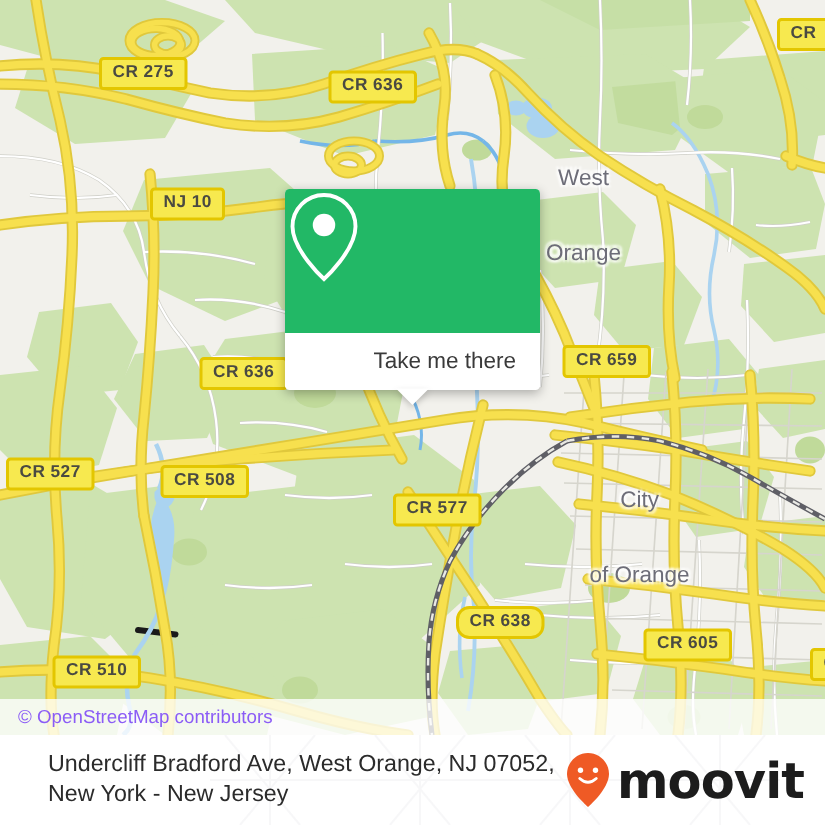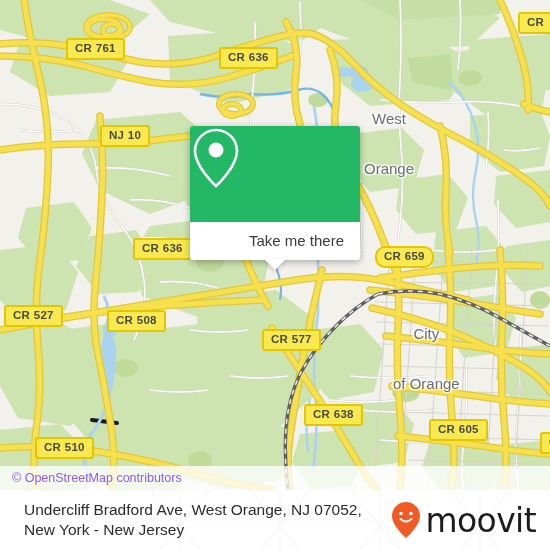--- a/index.html
+++ b/index.html
@@ -121,35 +121,37 @@
   }
   .footer-wm { position: absolute; left: 0; top: 0; opacity: .5; }
   .footer-text {
     position: relative;
     padding-left: 24px;
     color: #2b2b2b;
     font-size: 15.5px;
     line-height: 1.32;
     max-width: 390px;
     font-family: "Liberation Sans", sans-serif;
+    margin-left: 8px;
   }
   .brand {
     position: absolute;
     right: 14px; top: 50%;
     transform: translateY(-50%);
     display: flex;
     align-items: center;
     gap: 4px;
   }
   .brand-word {
     color: #1c1c1c;
     font-size: 33px;
     letter-spacing: -0.6px;
     font-family: "DejaVu Sans", sans-serif;
     line-height: 1;
+    font-weight: bold;
   }
 </style>
 </head>
 <body>
 
 <div id="root">
 
   <div class="map">
 
     <svg width="550" height="490" viewBox="0 0 550 490">
@@ -413,31 +415,31 @@
         <g fill="none">
           <path d="M378,294 Q356,306 336,326 Q314,348 300,374 Q288,400 286,428 Q284,458 288,490" stroke="#5f5f66" stroke-width="3.4"></path>
           <path d="M378,294 Q356,306 336,326 Q314,348 300,374 Q288,400 286,428 Q284,458 288,490" stroke="#e9e9e4" stroke-width="1.6" stroke-dasharray="5 5"></path>
           <path d="M378,294 Q410,288 440,294 Q472,302 500,318 Q528,334 550,346" stroke="#5f5f66" stroke-width="3.4"></path>
           <path d="M378,294 Q410,288 440,294 Q472,302 500,318 Q528,334 550,346" stroke="#e9e9e4" stroke-width="1.6" stroke-dasharray="5 5"></path>
         </g>
 
       </g>
     </svg>
 
-    <div class="shield" style="left:66px;  top:38px;">CR 761</div>
+    <div class="shield" style="left:66px;  top:38px;">CR 275</div>
     <div class="shield" style="left:219px; top:47px;">CR 636</div>
     <div class="shield" style="left:518px; top:12px;">CR</div>
     <div class="shield" style="left:100px; top:125px;">NJ 10</div>
     <div class="shield" style="left:133px; top:238px;">CR 636</div>
-    <div class="shield" style="left:375px; top:246px;border-radius:10px;">CR 659</div>
+    <div class="shield" style="left:375px; top:230px;">CR 659</div>
     <div class="shield" style="left:4px;   top:305px;">CR 527</div>
     <div class="shield" style="left:107px; top:310px;">CR 508</div>
     <div class="shield" style="left:262px; top:329px;text-align:center;">CR 577</div>
     <div class="shield" style="left:35px;  top:437px;">CR 510</div>
-    <div class="shield" style="left:304px; top:404px;">CR 638</div>
+    <div class="shield" style="left:304px; top:404px;border-radius:9px;">CR 638</div>
     <div class="shield" style="left:429px; top:419px;">CR 605</div>
     <div class="shield" style="left:540px; top:432px;">G</div>
 
     <div class="place" style="left:393px; top:292px;">
       <div>City</div>
       <div>of Orange</div>
     </div>
     <div class="place" style="left:364px; top:77px;">
       <div>West</div>
       <div>Orange</div>

